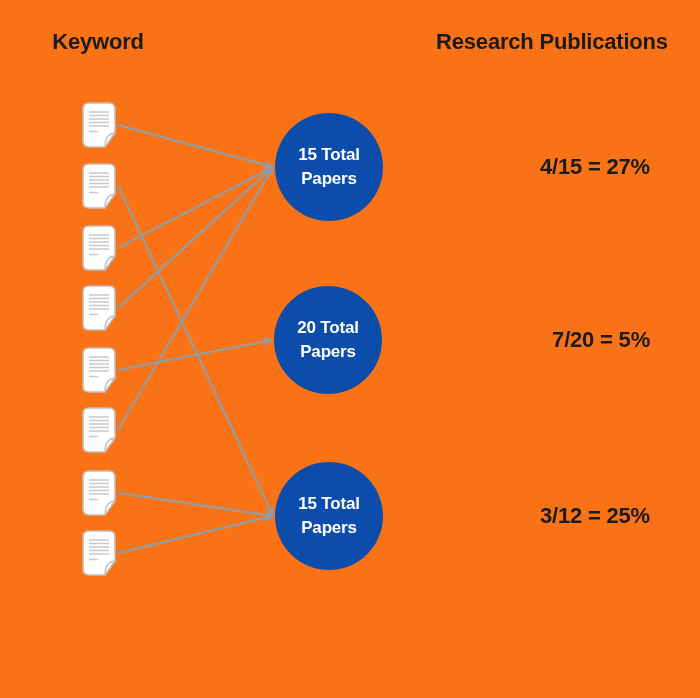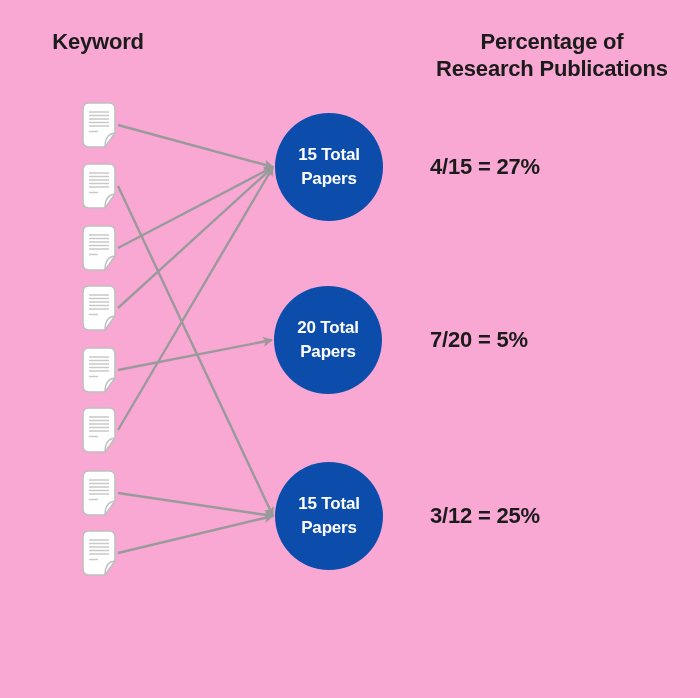--- a/index.html
+++ b/index.html
@@ -1,17 +1,17 @@
 <!DOCTYPE html>
 <html style="--blue: #0c4dab; --cluster-text: #ffffff; --arrow: #9a9a9a; --heading: #1b1b1b;"><head>
 <meta charset="utf-8">
 <style>
   html,body{margin:0;padding:0;background:#ffffff;}
   #canvas{
-    position:relative;width:700px;height:698px;background:#f9a8d4;
+    position:relative;width:700px;height:698px;background:#f97316;
     font-family:"Liberation Sans","DejaVu Sans",sans-serif;overflow:hidden;
   }
   .col-header{
     position:absolute;top:28px;text-align:center;
     font-size:22px;font-weight:bold;line-height:27px;
     color:var(--heading,#1b1b1b);letter-spacing:-0.2px;
   }
   #header-publications{left:8px;width:180px;}
   #header-clusters{left:238px;width:180px;}
   #header-percentages{left:416px;width:272px;}
@@ -21,36 +21,35 @@
   .doc{position:absolute;width:36px;height:48px;}
   .cluster{
     position:absolute;width:108px;height:108px;border-radius:50%;
     background:var(--blue,#0c4dab);color:var(--cluster-text,#ffffff);
     display:flex;flex-direction:column;align-items:center;justify-content:center;
     font-size:17px;font-weight:bold;line-height:24px;text-align:center;
     letter-spacing:-0.2px;
   }
   .pct{
     position:absolute;width:220px;height:30px;line-height:30px;
-    text-align:left;font-size:22px;font-weight:bold;
+    text-align:right;font-size:22px;font-weight:bold;
     color:var(--heading,#1b1b1b);letter-spacing:-0.2px;
   }
 </style>
 </head>
 <body>
 
 <div id="canvas">
 
   <div class="col-header" id="header-publications">
     <div>Keyword</div>
   </div>
 
 
   <div class="col-header" id="header-percentages">
-    <div>Percentage of</div>
     <div>Research Publications</div>
   </div>
 
   <svg id="links" width="700" height="698">
     <defs>
       <marker id="arrow" markerWidth="12" markerHeight="12" refX="9" refY="5" orient="auto" markerUnits="userSpaceOnUse">
         <path id="arrowhead-path" d="M0,0 L10,5 L0,10 L2.5,5 Z"></path>
       </marker>
     </defs>
   <line x1="118" y1="125" x2="273" y2="167" marker-end="url(#arrow)"></line>

